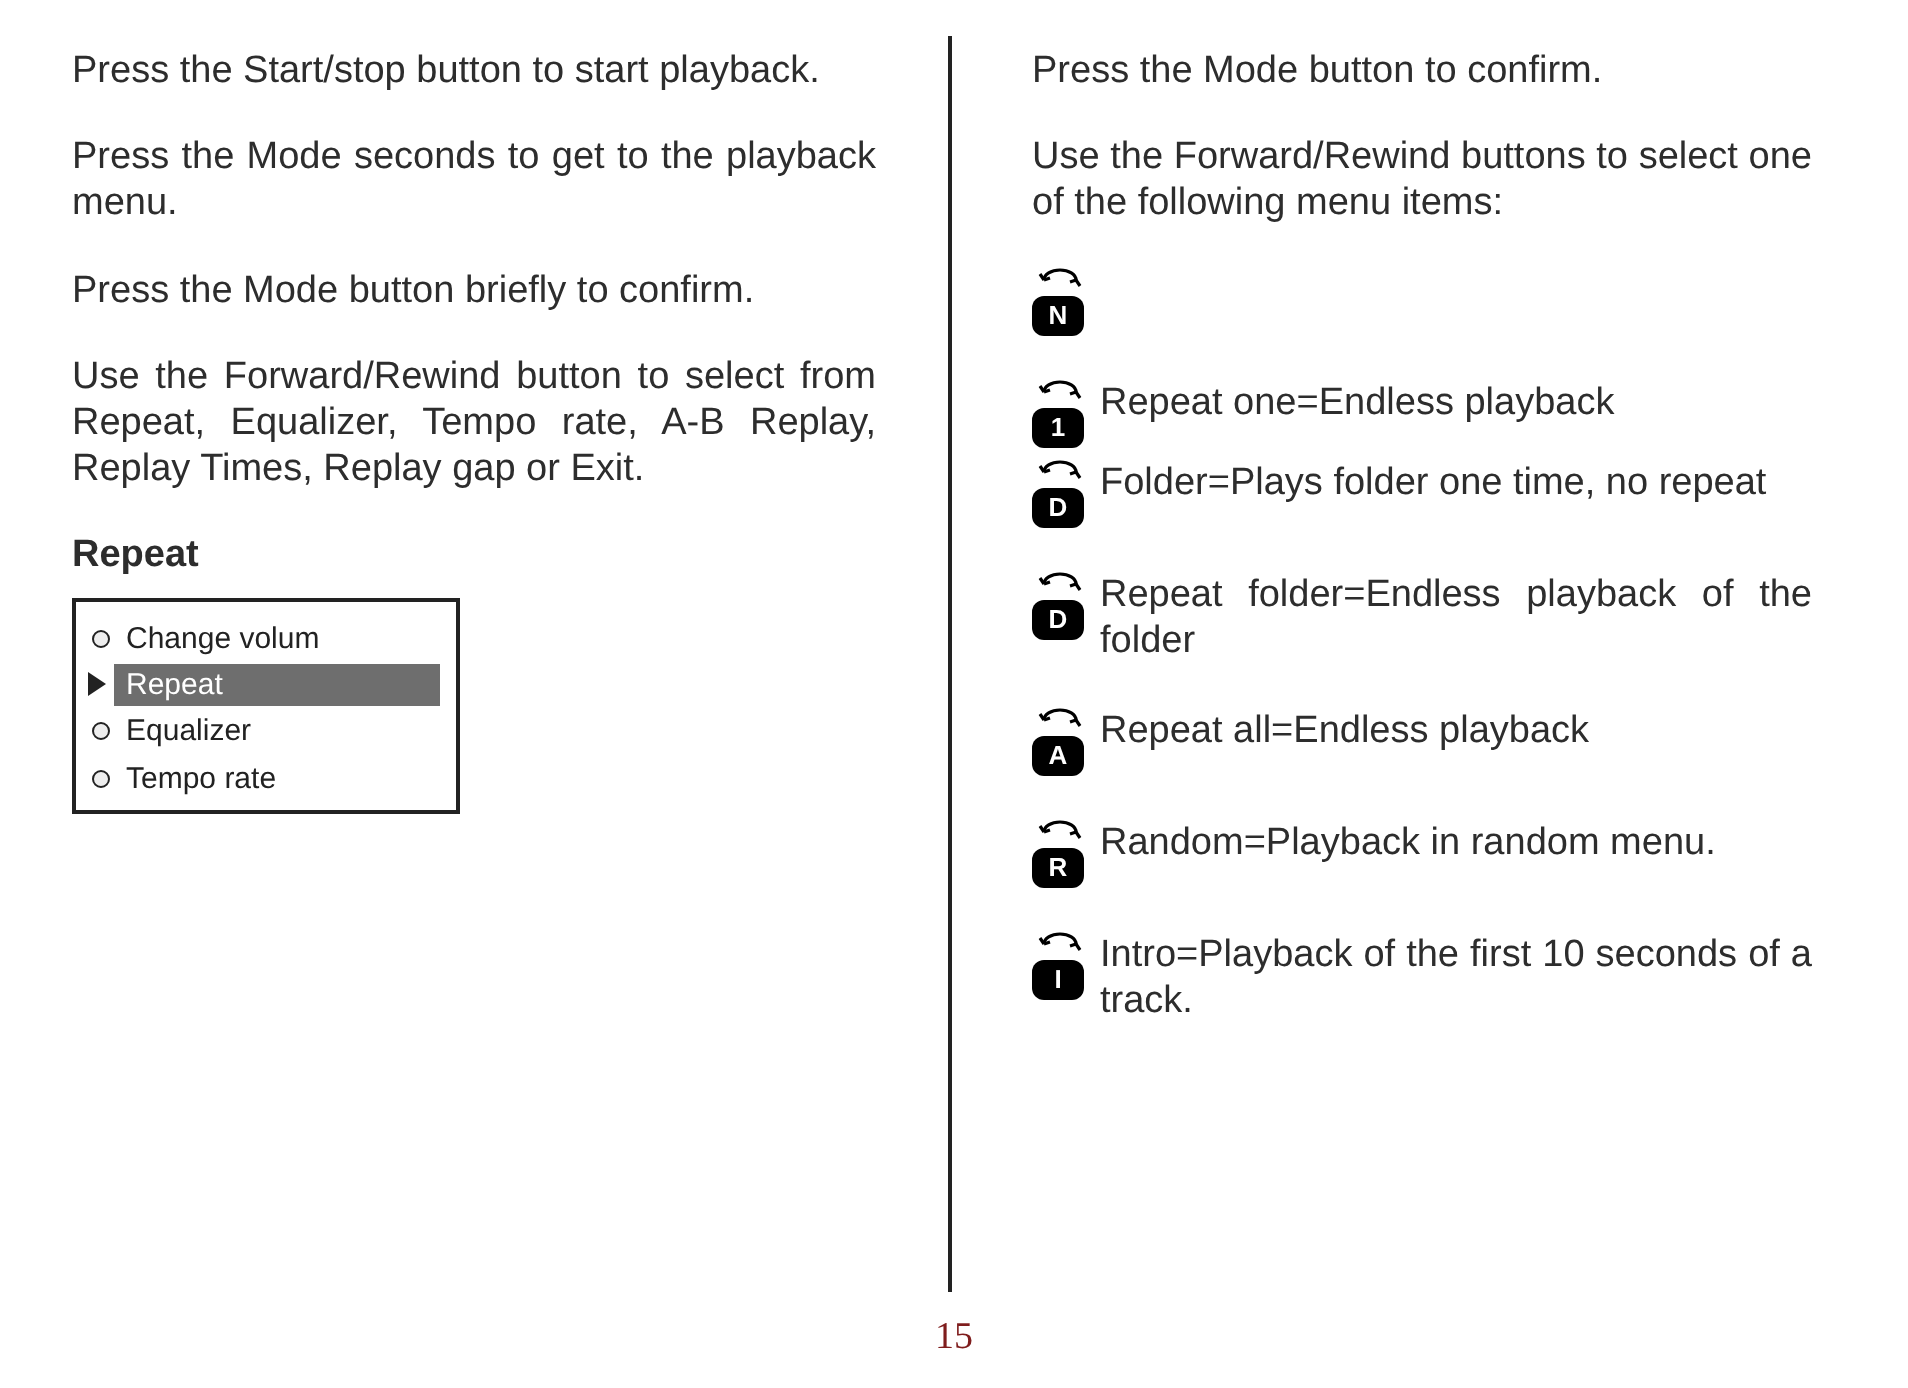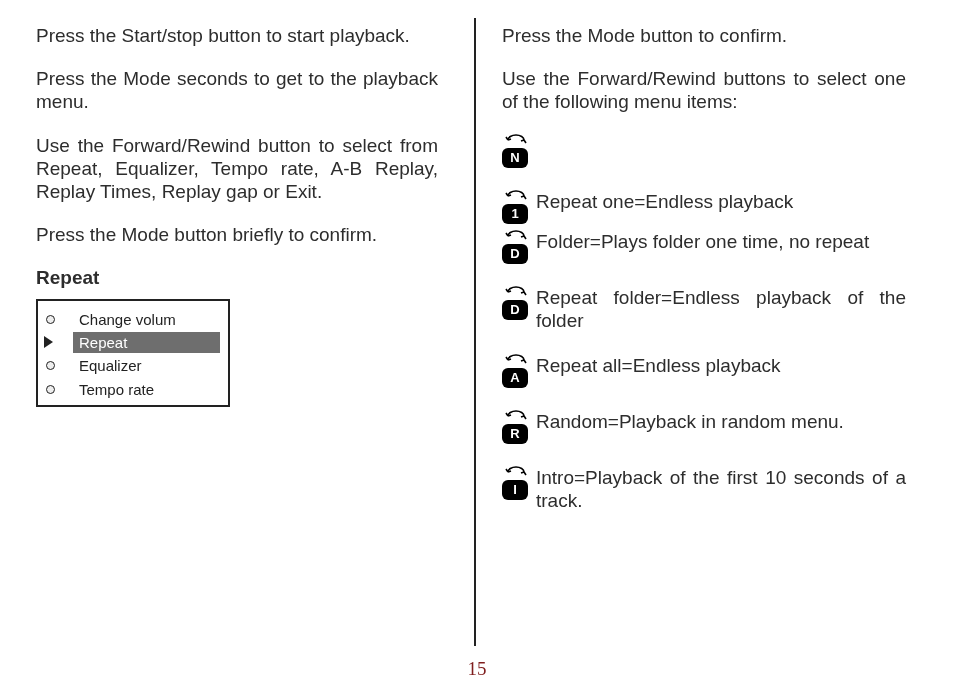--- a/index.html
+++ b/index.html
@@ -1,28 +1,28 @@
 <!DOCTYPE html>
 <html><head>
 <meta charset="utf-8">
 <style>
   * { box-sizing: border-box; margin: 0; padding: 0; }
   html, body { width: 954px; height: 694px; background: #fff; font-family: Arial, Helvetica, sans-serif; color: #2d2d2d; }
   .page { display: flex; width: 954px; height: 694px; position: relative; }
   .col { padding: 24px 36px 40px 36px; }
   .col-left { width: 474px; }
-  .col-right { width: 480px; padding-left: 28px; padding-right: 48px; }
+  .col-right { width: 480px; padding-left: 42px; padding-right: 48px; }
   .divider { position: absolute; left: 474px; top: 18px; bottom: 48px; width: 2px; background: #222; }
   .pnum { position: absolute; left: 50%; transform: translateX(-50%); bottom: 14px; font-family: "Times New Roman", serif; font-size: 19px; color: #7f1d1d; }
   p { font-size: 19px; line-height: 1.22; margin-bottom: 20px; text-align: justify; }
   p.tight { margin-bottom: 2px; }
   .bold { font-weight: bold; }
   
   .menu-box { border: 2px solid #222; width: 194px; height: 108px; margin-top: 10px; padding: 6px 0; }
-  .menu-row { display: flex; align-items: center; height: 24px; padding: 0 8px; font-family: Arial, sans-serif; font-size: 15px; color: #222; gap: 16px; }
+  .menu-row { display: flex; align-items: center; height: 24px; padding: 0 8px; font-family: Arial, sans-serif; font-size: 15px; color: #222; }
   .menu-row.selected { margin: 0 6px; height: 22px; padding: 0 2px 0 0; }
   .menu-row.selected .bullet-sel { width: 0; height: 0; border-top: 6px solid transparent; border-bottom: 6px solid transparent; border-left: 9px solid #222; margin-right: 4px; }
   .menu-row.selected .hl { flex: 1; background: #6e6e6e; color: #fff; padding: 2px 6px; }
   .bullet { width: 9px; height: 9px; border: 1px solid #222; background: #eee; border-radius: 50%; margin-right: 8px; }
   
   .mode-list { }
   .mode-item { display: flex; align-items: flex-start; margin-bottom: 22px; }
   .mode-item .iconcol { width: 34px; flex-shrink: 0; }
   .mode-item .txt { font-size: 19px; line-height: 1.22; text-align: justify; flex: 1; padding-top: 0px; }
   
@@ -32,22 +32,22 @@
   
   .nomb { margin-bottom: 6px; }
 </style>
 </head>
 <body>
 
 <div class="page">
   <div class="col col-left">
     <p>Press the Start/stop button to start playback.</p>
     <p>Press the Mode seconds to get to the playback menu.</p>
+    <p>Press the Mode button briefly to confirm.</p>
     <p>Use the Forward/Rewind button to select from Repeat, Equalizer, Tempo rate, A-B Replay, Replay Times, Replay gap or Exit.</p>
-    <p>Press the Mode button briefly to confirm.</p>
     <p class="bold tight">Repeat</p>
 
     <div class="menu-box">
       <div class="menu-row">
         <span class="bullet"></span>
         <span>Change volum</span>
       </div>
       <div class="menu-row selected">
         <span class="bullet-sel"></span>
         <span class="hl">Repeat</span>

